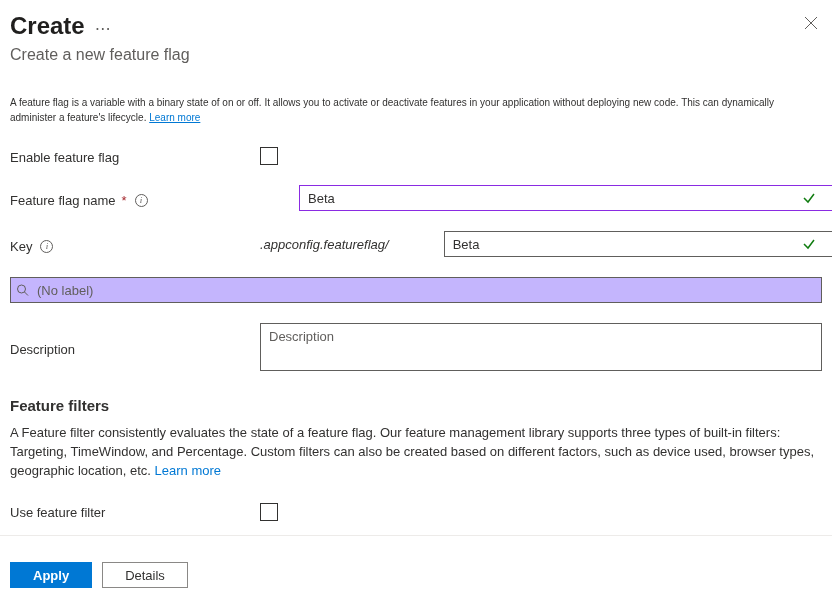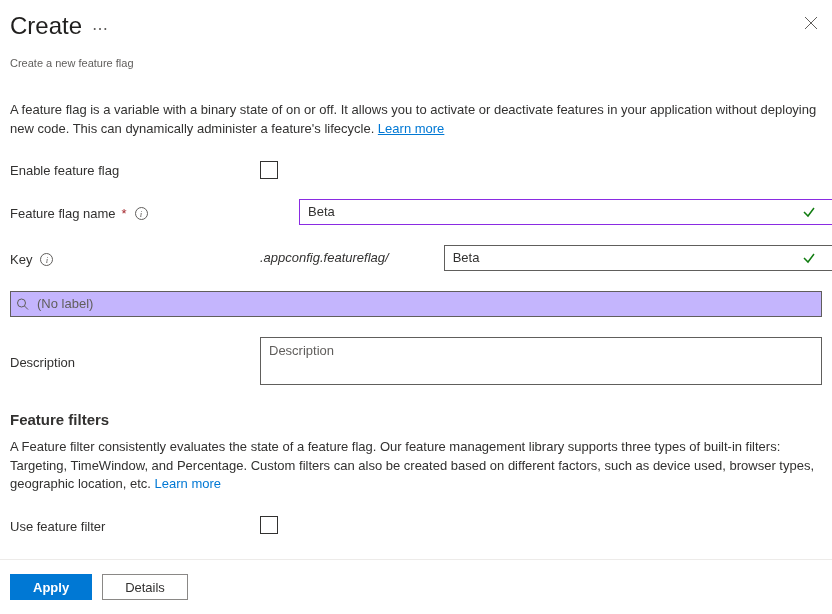--- a/index.html
+++ b/index.html
@@ -25,45 +25,45 @@
       display: flex;
       flex-direction: column;
     }
     .title-row {
       display: flex;
       align-items: center;
       gap: 10px;
     }
     .title {
       font-size: 24px;
-      font-weight: 400;
+      font-weight: 700;
       color: #201f1e;
     }
     .ellipsis {
       font-size: 16px;
       color: #605e5c;
       cursor: pointer;
       line-height: 1;
       padding-top: 6px;
     }
     .subtitle {
-      font-size: 11px;
-      color: #605e5c;
-      margin-top: 17px;
+      font-size: 16px;
+      color: #605e5c;
+      margin-top: 6px;
     }
     .close-btn {
       font-size: 16px;
       color: #605e5c;
       cursor: pointer;
       padding: 4px;
       line-height: 1;
     }
     .intro {
       margin-top: 32px;
-      font-size: 13px;
+      font-size: 10px;
       line-height: 1.45;
       color: #323130;
     }
     .link {
       color: #0078d4;
       text-decoration: underline;
       cursor: pointer;
     }
     .link-plain {
       color: #0078d4;
@@ -195,21 +195,21 @@
       font-size: 13px;
       line-height: 1.45;
       color: #323130;
     }
     .footer {
       position: absolute;
       bottom: 0;
       left: 0;
       right: 0;
       border-top: 1px solid #edebe9;
-      padding: 14px 10px;
+      padding: 26px 10px;
       display: flex;
       gap: 10px;
       background: #fff;
     }
     .btn {
       height: 26px;
       padding: 0 22px;
       font-size: 13px;
       font-family: inherit;
       cursor: pointer;

